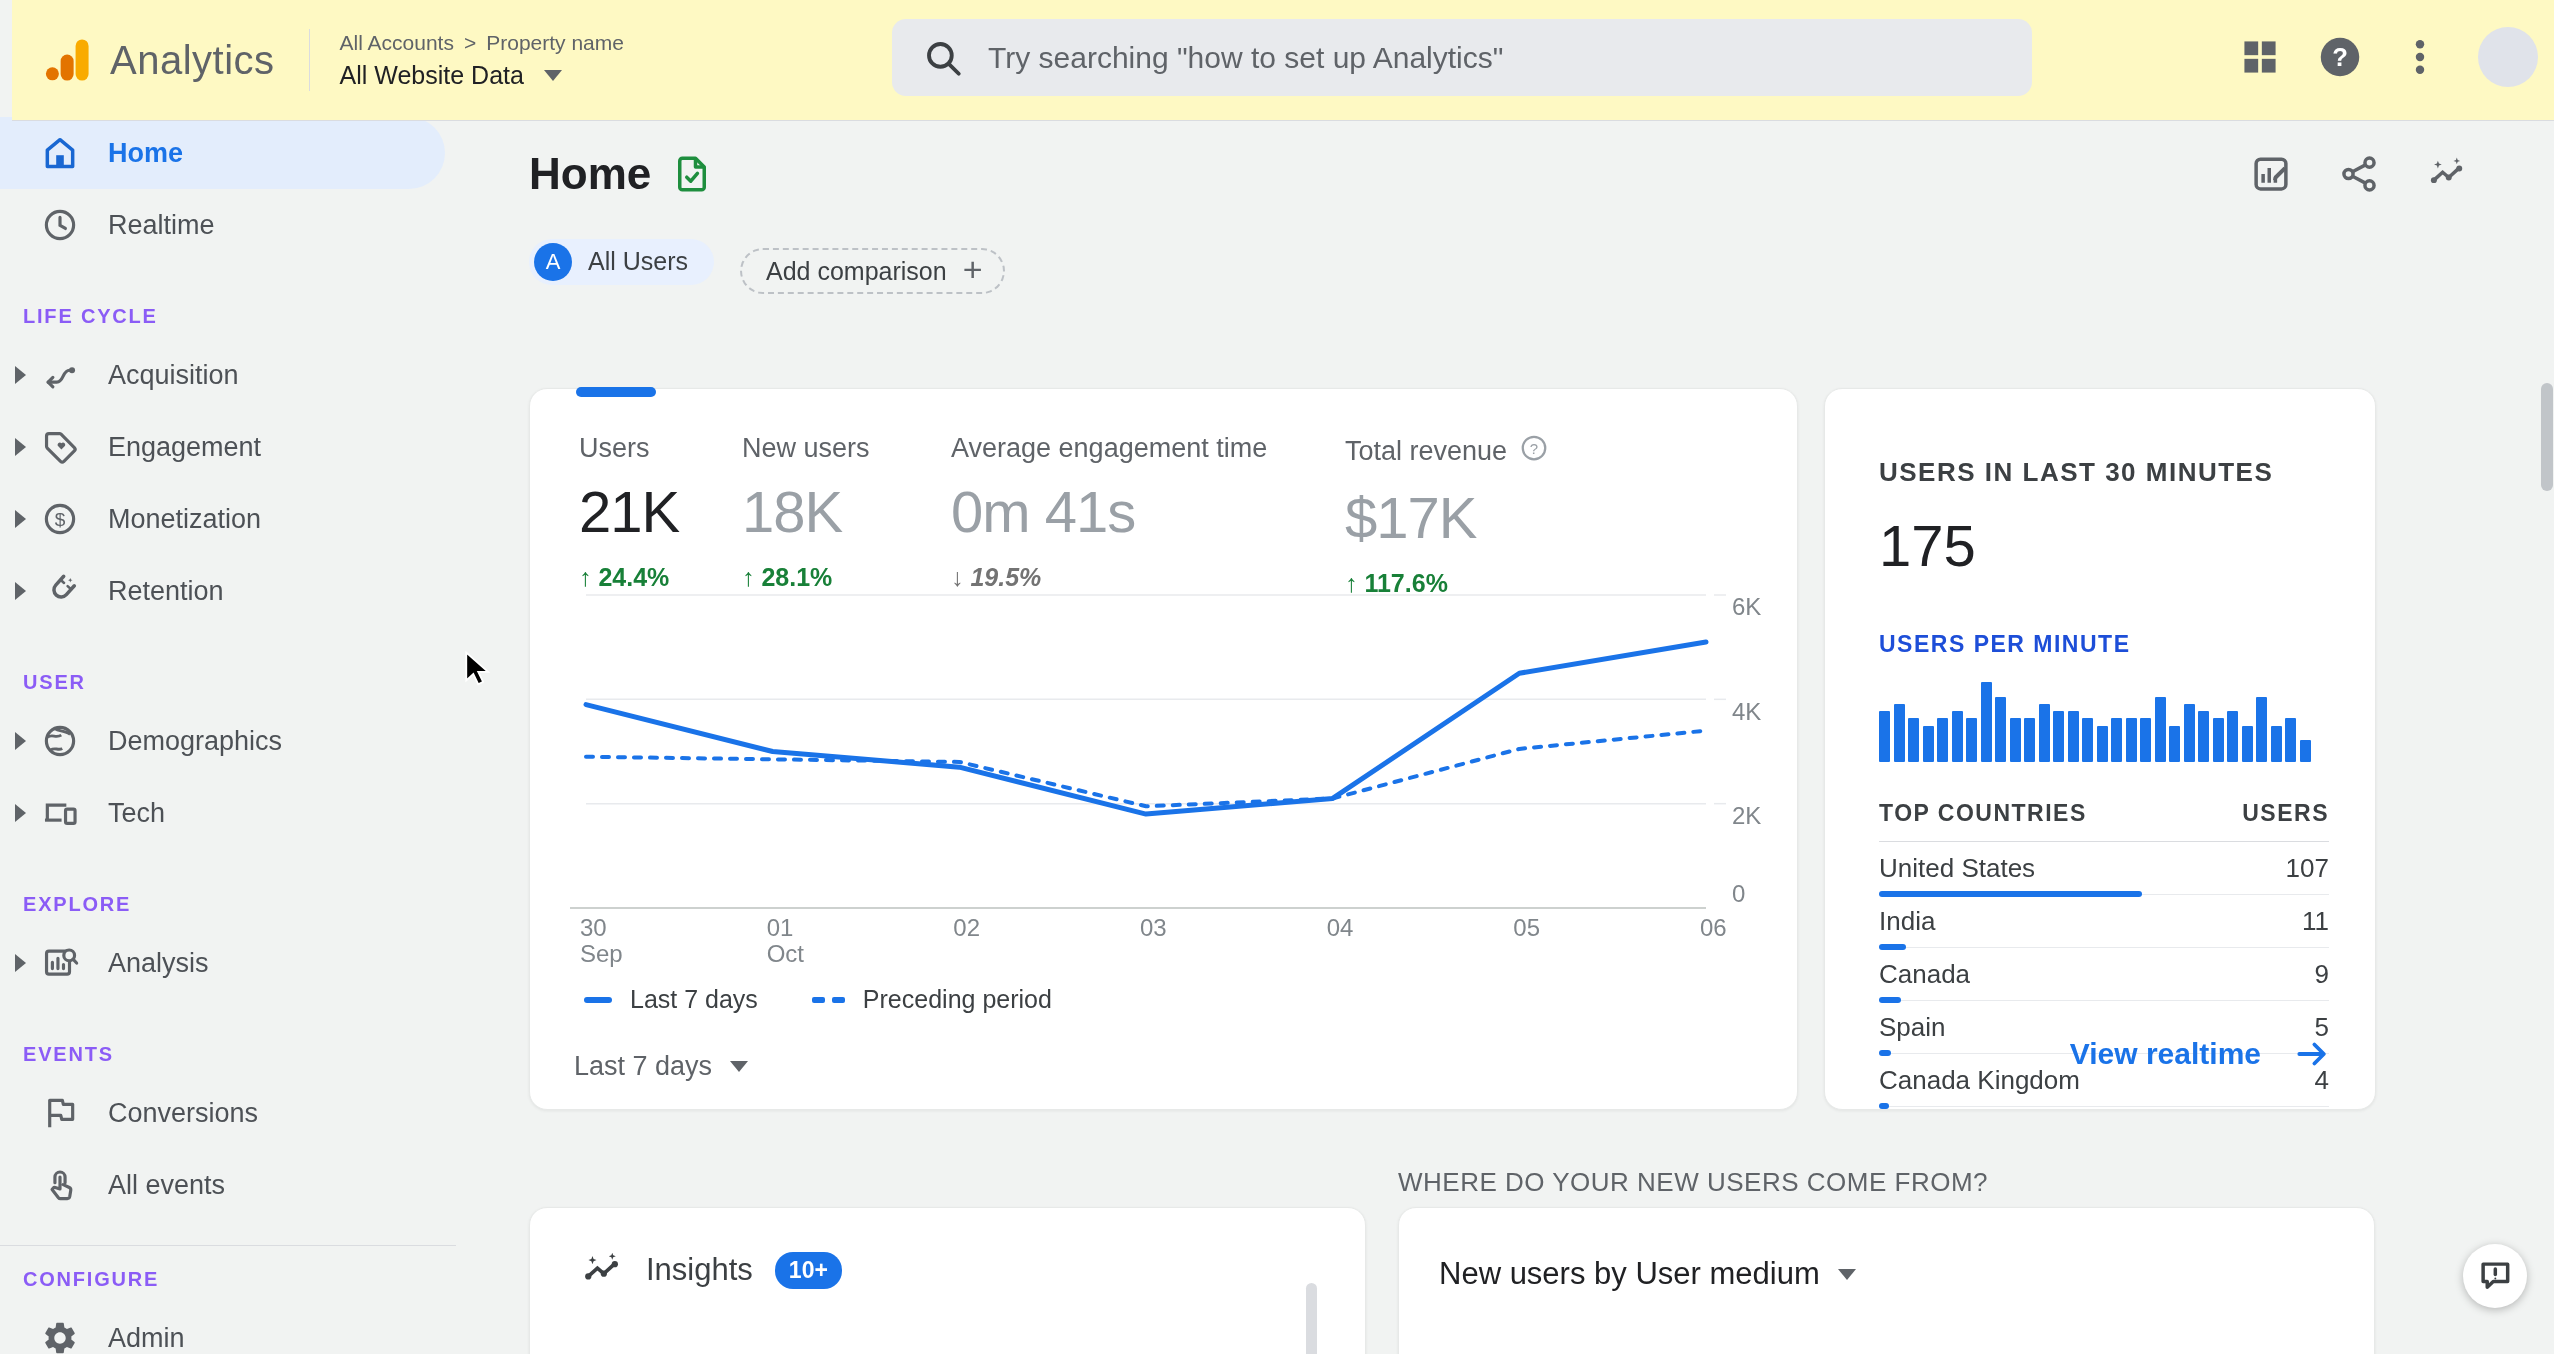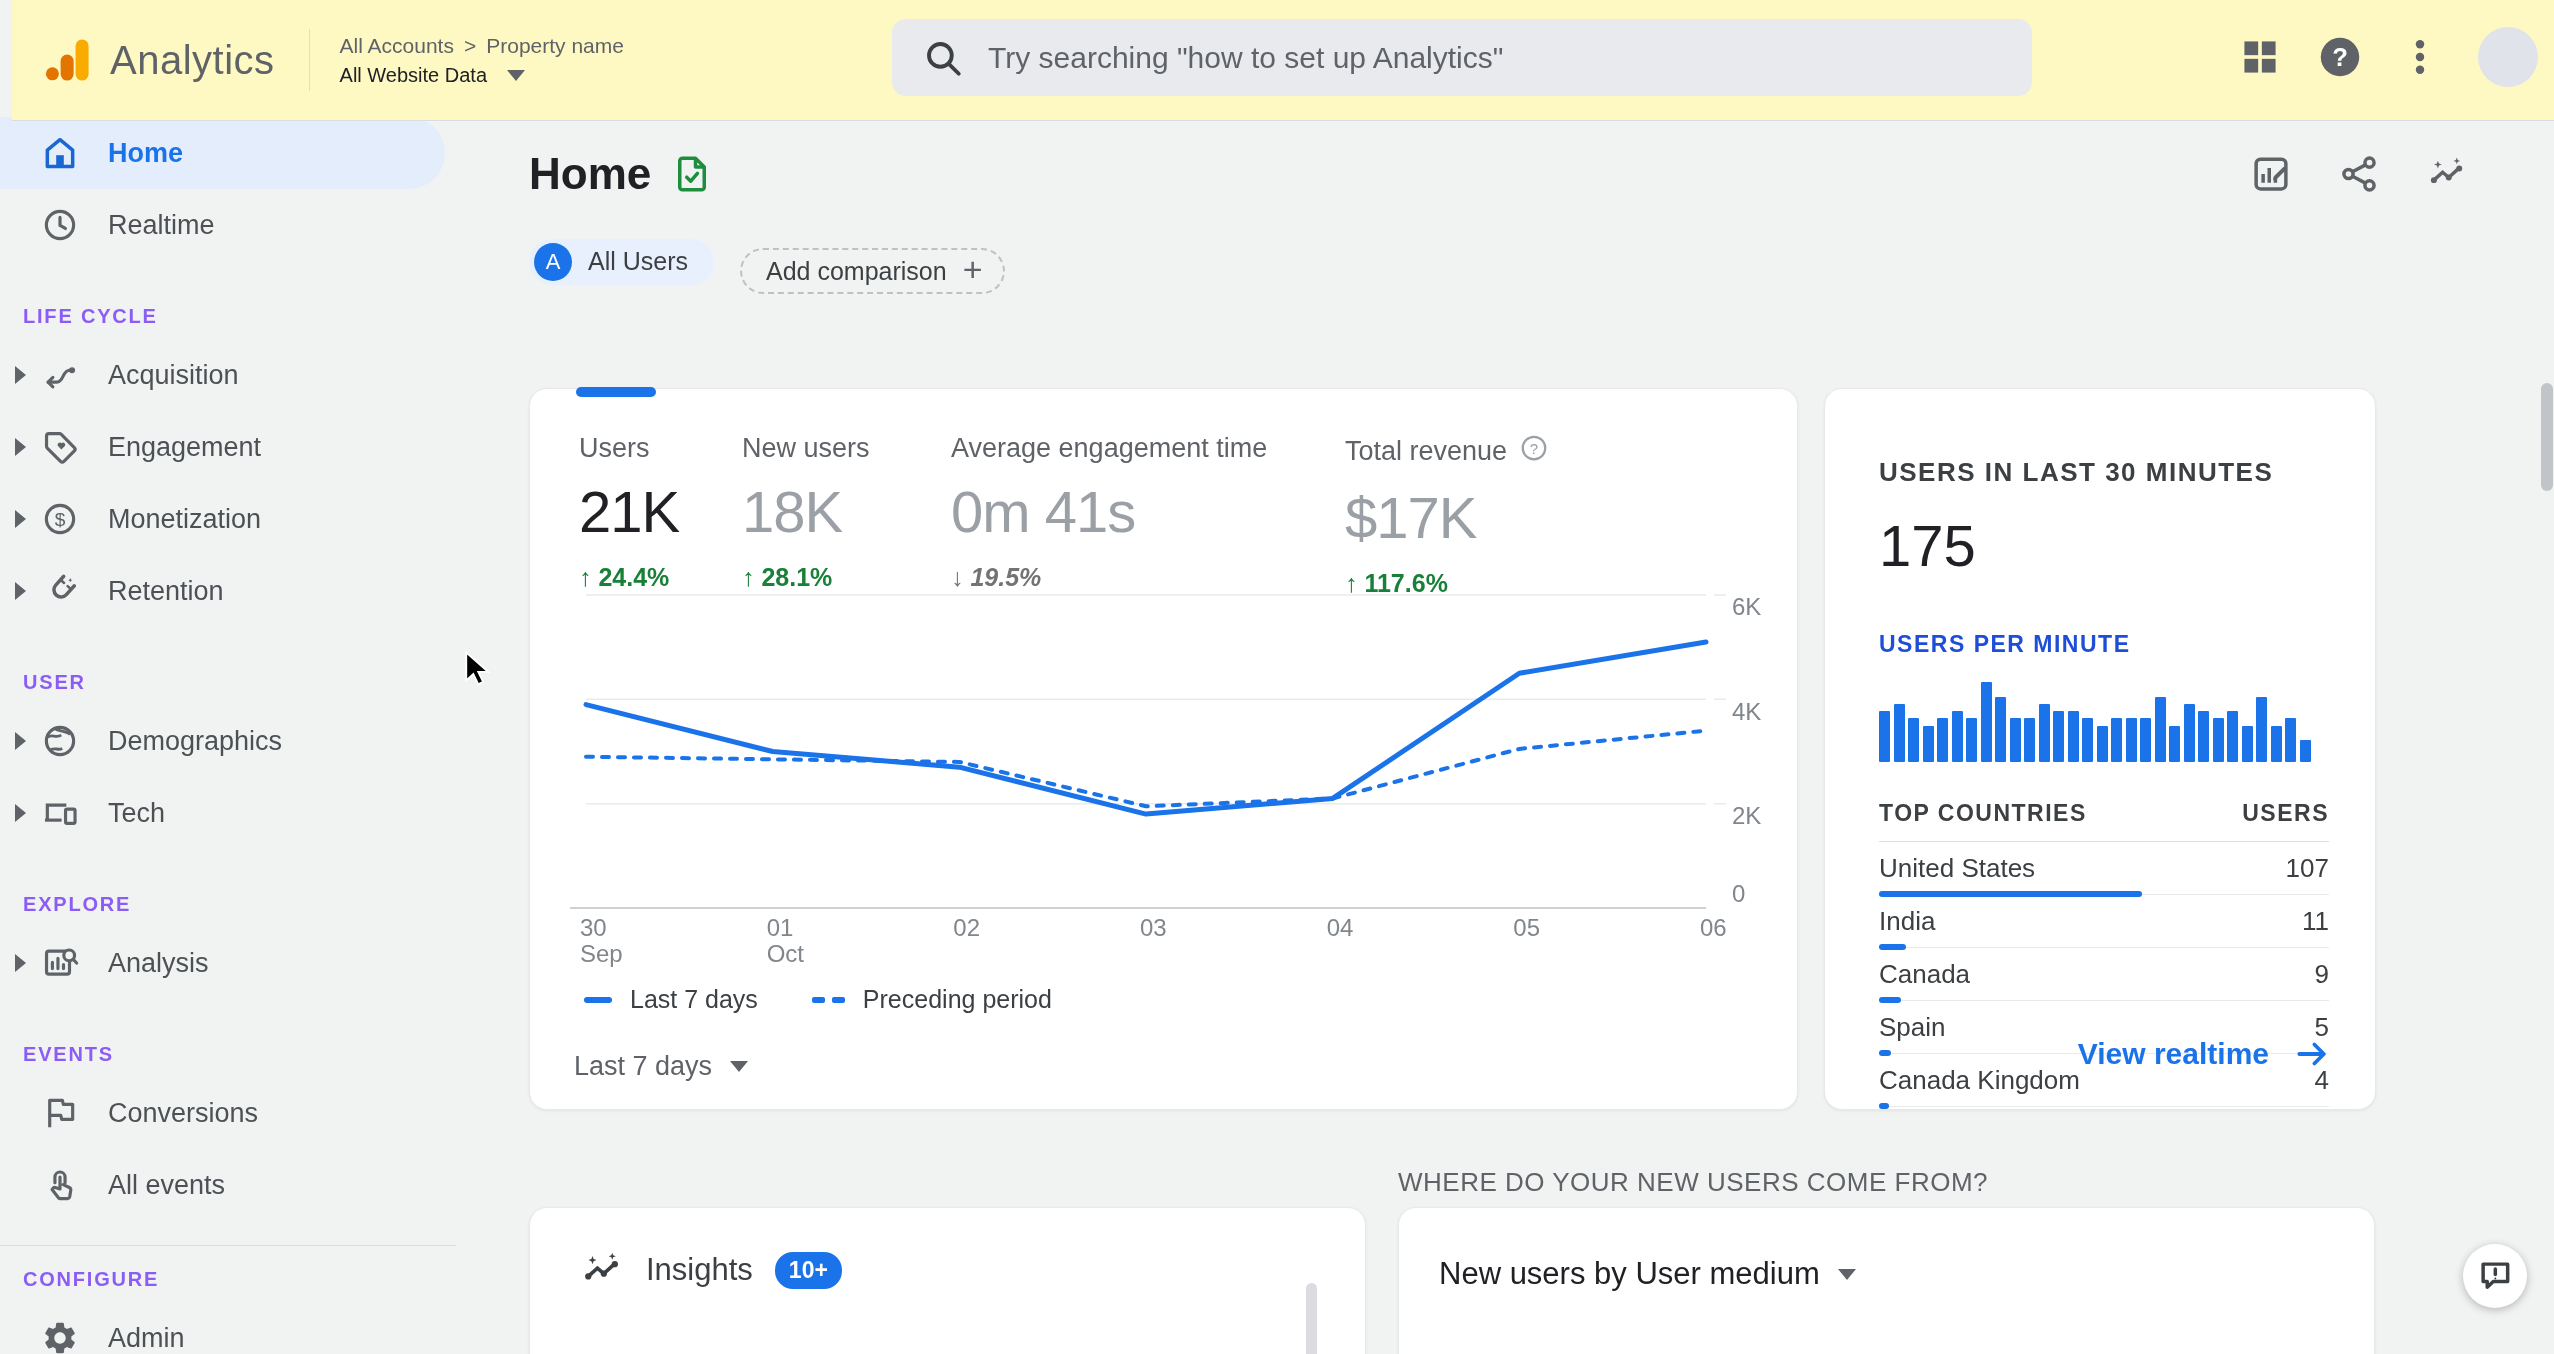--- a/index.html
+++ b/index.html
@@ -10,21 +10,21 @@
   }
   
   .topbar{ position:absolute; top:0; left:12px; width:2554px; height:121px;
     background:#fef9c3; border-bottom:1px solid #dadce0; display:flex; align-items:center; z-index:30;}
   .logo-wrap{ display:flex; align-items:center; margin-left:30px; }
   .logo-mark{ width:52px; height:52px; }
   .logo-text{ font-size:40px; color:#5f6368; margin-left:16px; letter-spacing:.5px;}
   .topbar-divider{ width:1px; height:62px; background:#dadce0; margin:0 30px 0 34px;}
   .crumb-block{ display:flex; flex-direction:column; justify-content:center; gap:6px;}
   .crumb-line{ font-size:21px; color:#5f6368; display:flex; gap:10px; align-items:center;}
-  .property-line{ font-size:20px; color:#202124; display:flex; align-items:center; gap:20px;}
+  .property-line{ font-size:25px; color:#202124; display:flex; align-items:center; gap:20px;}
   .caret-down{ width:0; height:0; border-left:9px solid transparent; border-right:9px solid transparent; border-top:11px solid #5f6368; display:inline-block;}
   .searchbar{ position:absolute; left:880px; top:19px; width:1140px; height:77px;
     background:#e8eaed; border-radius:14px; display:flex; align-items:center; padding:0 30px; gap:24px;}
   .searchbar svg{ width:42px; height:42px; flex:0 0 auto;}
   .searchbar input{ border:none; outline:none; background:transparent; font-size:30px; color:#3c4043;
     font-family:"Liberation Sans",sans-serif; width:100%;}
   .searchbar input::placeholder{ color:#5f6368; }
   .topbar-actions{ position:absolute; right:28px; top:0; height:113px; display:flex; align-items:center; gap:36px;}
   .tb-icon{ width:44px; height:44px; cursor:pointer;}
   .avatar{ width:60px; height:60px; border-radius:50%; background:#e0e3ea; }
@@ -78,21 +78,21 @@
   .rt-title{ font-size:26px; letter-spacing:1.5px; color:#3c4043; font-weight:bold; margin-top:68px;}
   .rt-count{ font-size:58px; color:#202124; margin-top:24px;}
   .rt-sub{ font-size:23px; letter-spacing:1.5px; color:#1d4ed8; font-weight:bold; margin-top:52px;}
   .rt-bars{ margin-top:24px; height:80px; display:flex; align-items:flex-end; gap:3.5px;}
   .rt-bars i{ display:block; width:11px; background:#1a73e8; border-radius:1px;}
   .rt-table-header{ display:flex; justify-content:space-between; margin-top:38px; padding-bottom:14px;
     font-size:23px; letter-spacing:1.5px; color:#3c4043; font-weight:bold; border-bottom:1px solid #dadce0;}
   .country-row{ position:relative; height:53px; display:flex; align-items:center; justify-content:space-between;
     border-bottom:1px solid #e8eaed; font-size:26px; color:#3c4043;}
   .country-row .c-bar{ position:absolute; left:0; bottom:-3px; height:6px; background:#1a73e8; border-radius:3px;}
-  .rt-link{ position:absolute; right:44px; bottom:36px; display:flex; align-items:center; gap:24px;
+  .rt-link{ position:absolute; right:44px; bottom:36px; display:flex; align-items:center; gap:32px;
     color:#1a73e8; font-size:30px; font-weight:bold; cursor:pointer;}
   .rt-link svg{ width:38px; height:38px;}
   
   .bottom-question{ position:absolute; left:942px; top:1054px; font-size:26px; color:#5f6368; letter-spacing:.5px;}
   .card-insights{ left:73px; top:1094px; width:837px; height:420px; overflow:hidden;}
   .insights-header{ display:flex; align-items:center; gap:22px; margin:40px 0 0 50px;}
   .insights-header svg{ width:44px; height:44px;}
   .insights-title{ font-size:31px; color:#3c4043;}
   .insights-badge{ background:#1a73e8; color:#fff; font-size:23px; border-radius:18px; padding:5px 14px; font-weight:bold;}
   .insights-scrollbar{ position:absolute; right:48px; top:75px; width:11px; height:330px; background:#dadce0; border-radius:6px;}

